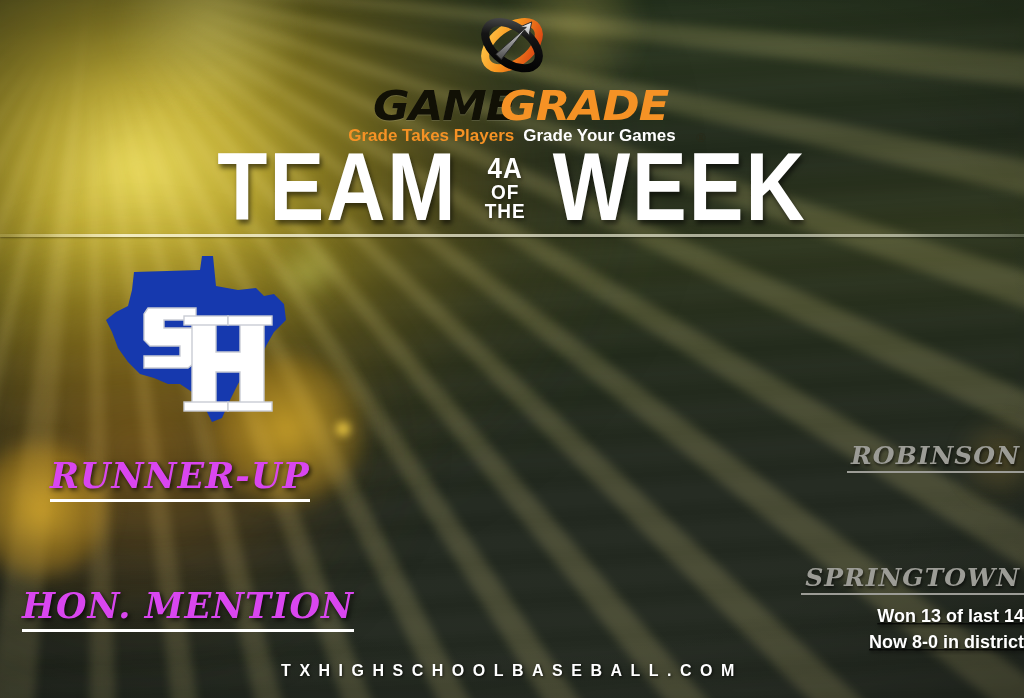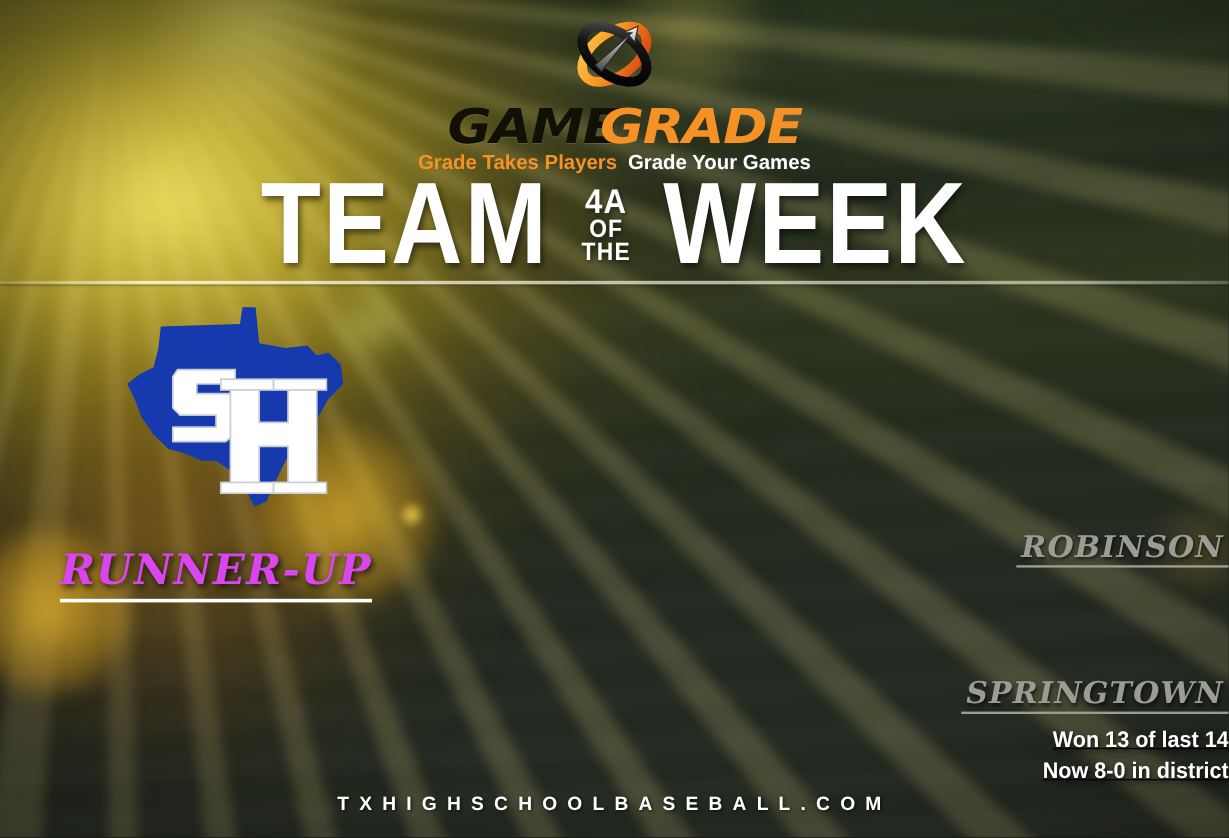--- a/index.html
+++ b/index.html
@@ -311,20 +311,23 @@
         <rect x="96" y="152" width="44" height="9"></rect>
         <rect x="140" y="152" width="44" height="9"></rect>
       </g>
     </svg>
   </div>
 
 
   <div class="award runner">
     <span>RUNNER-UP</span>
   </div>
+  <div class="award honmention">
+    <span>HON. MENTION</span>
+  </div>
 
   <div class="sec robinson">
     <div class="sname">ROBINSON</div>
   </div>
 
   <div class="sec springtown">
     <div class="sname">SPRINGTOWN</div>
     <div class="slines">
       <div class="sline">Won 13 of last 14</div>
       <div class="sline">Now 8-0 in district</div>

